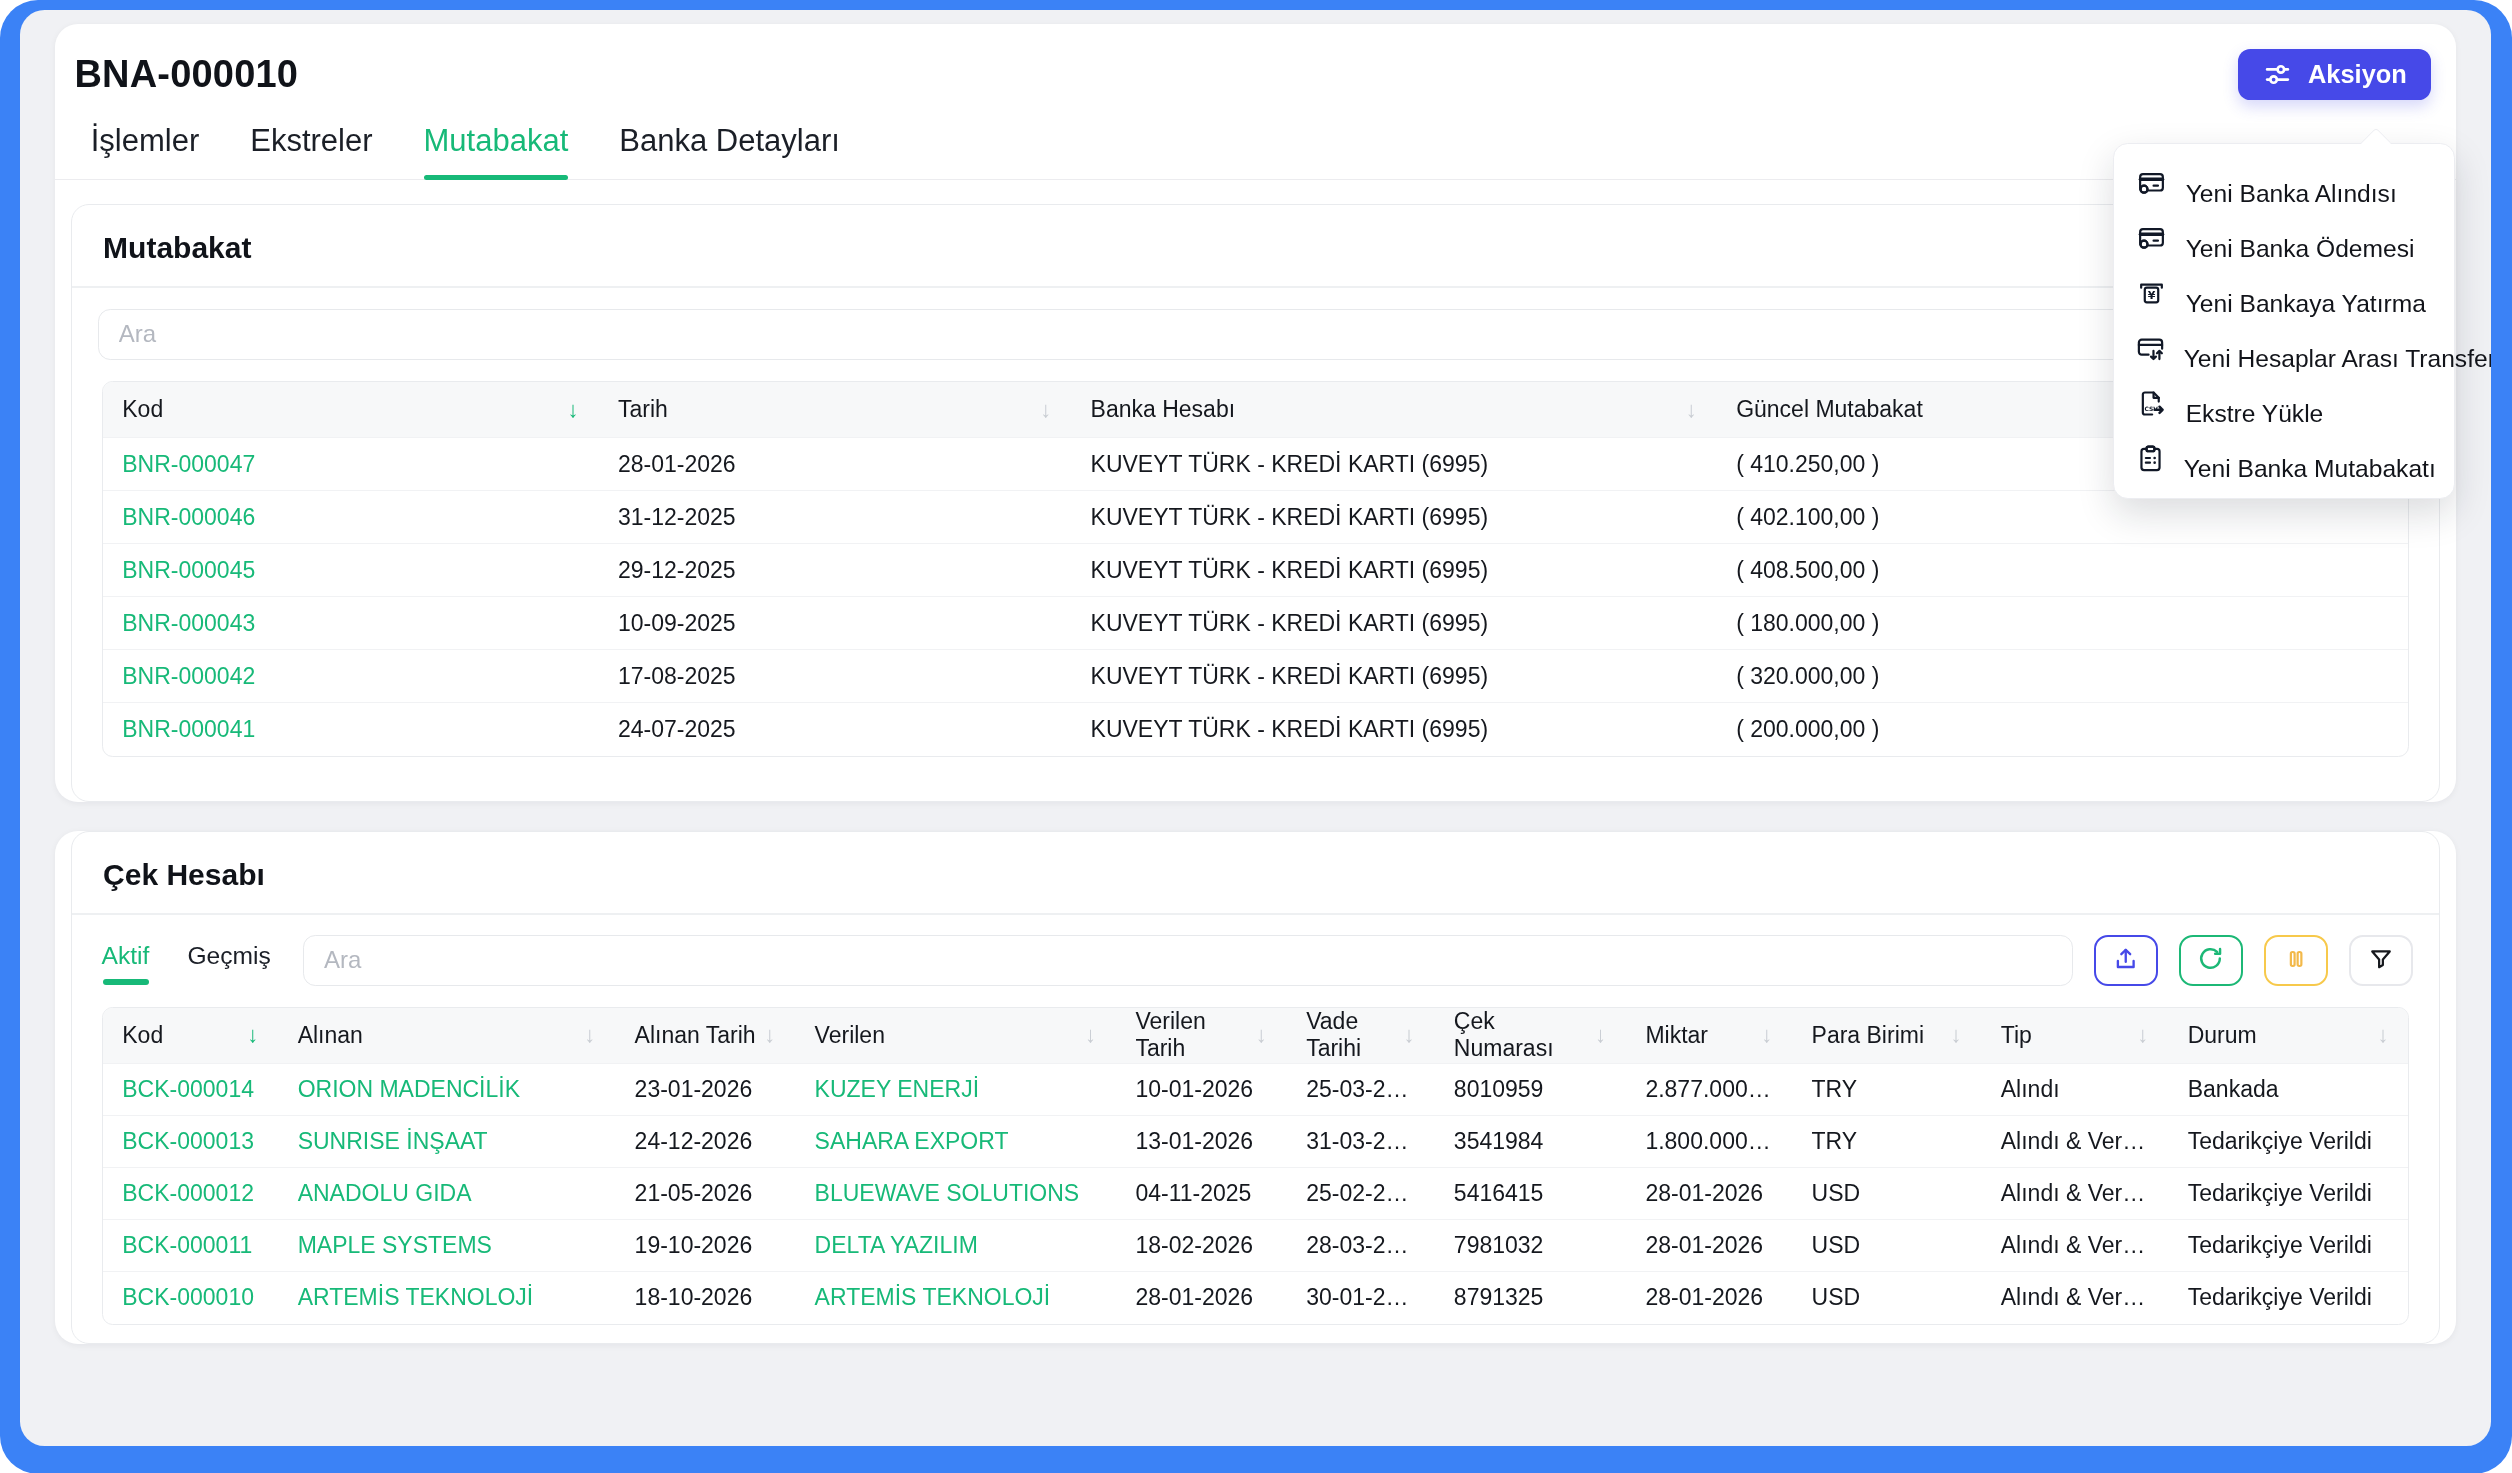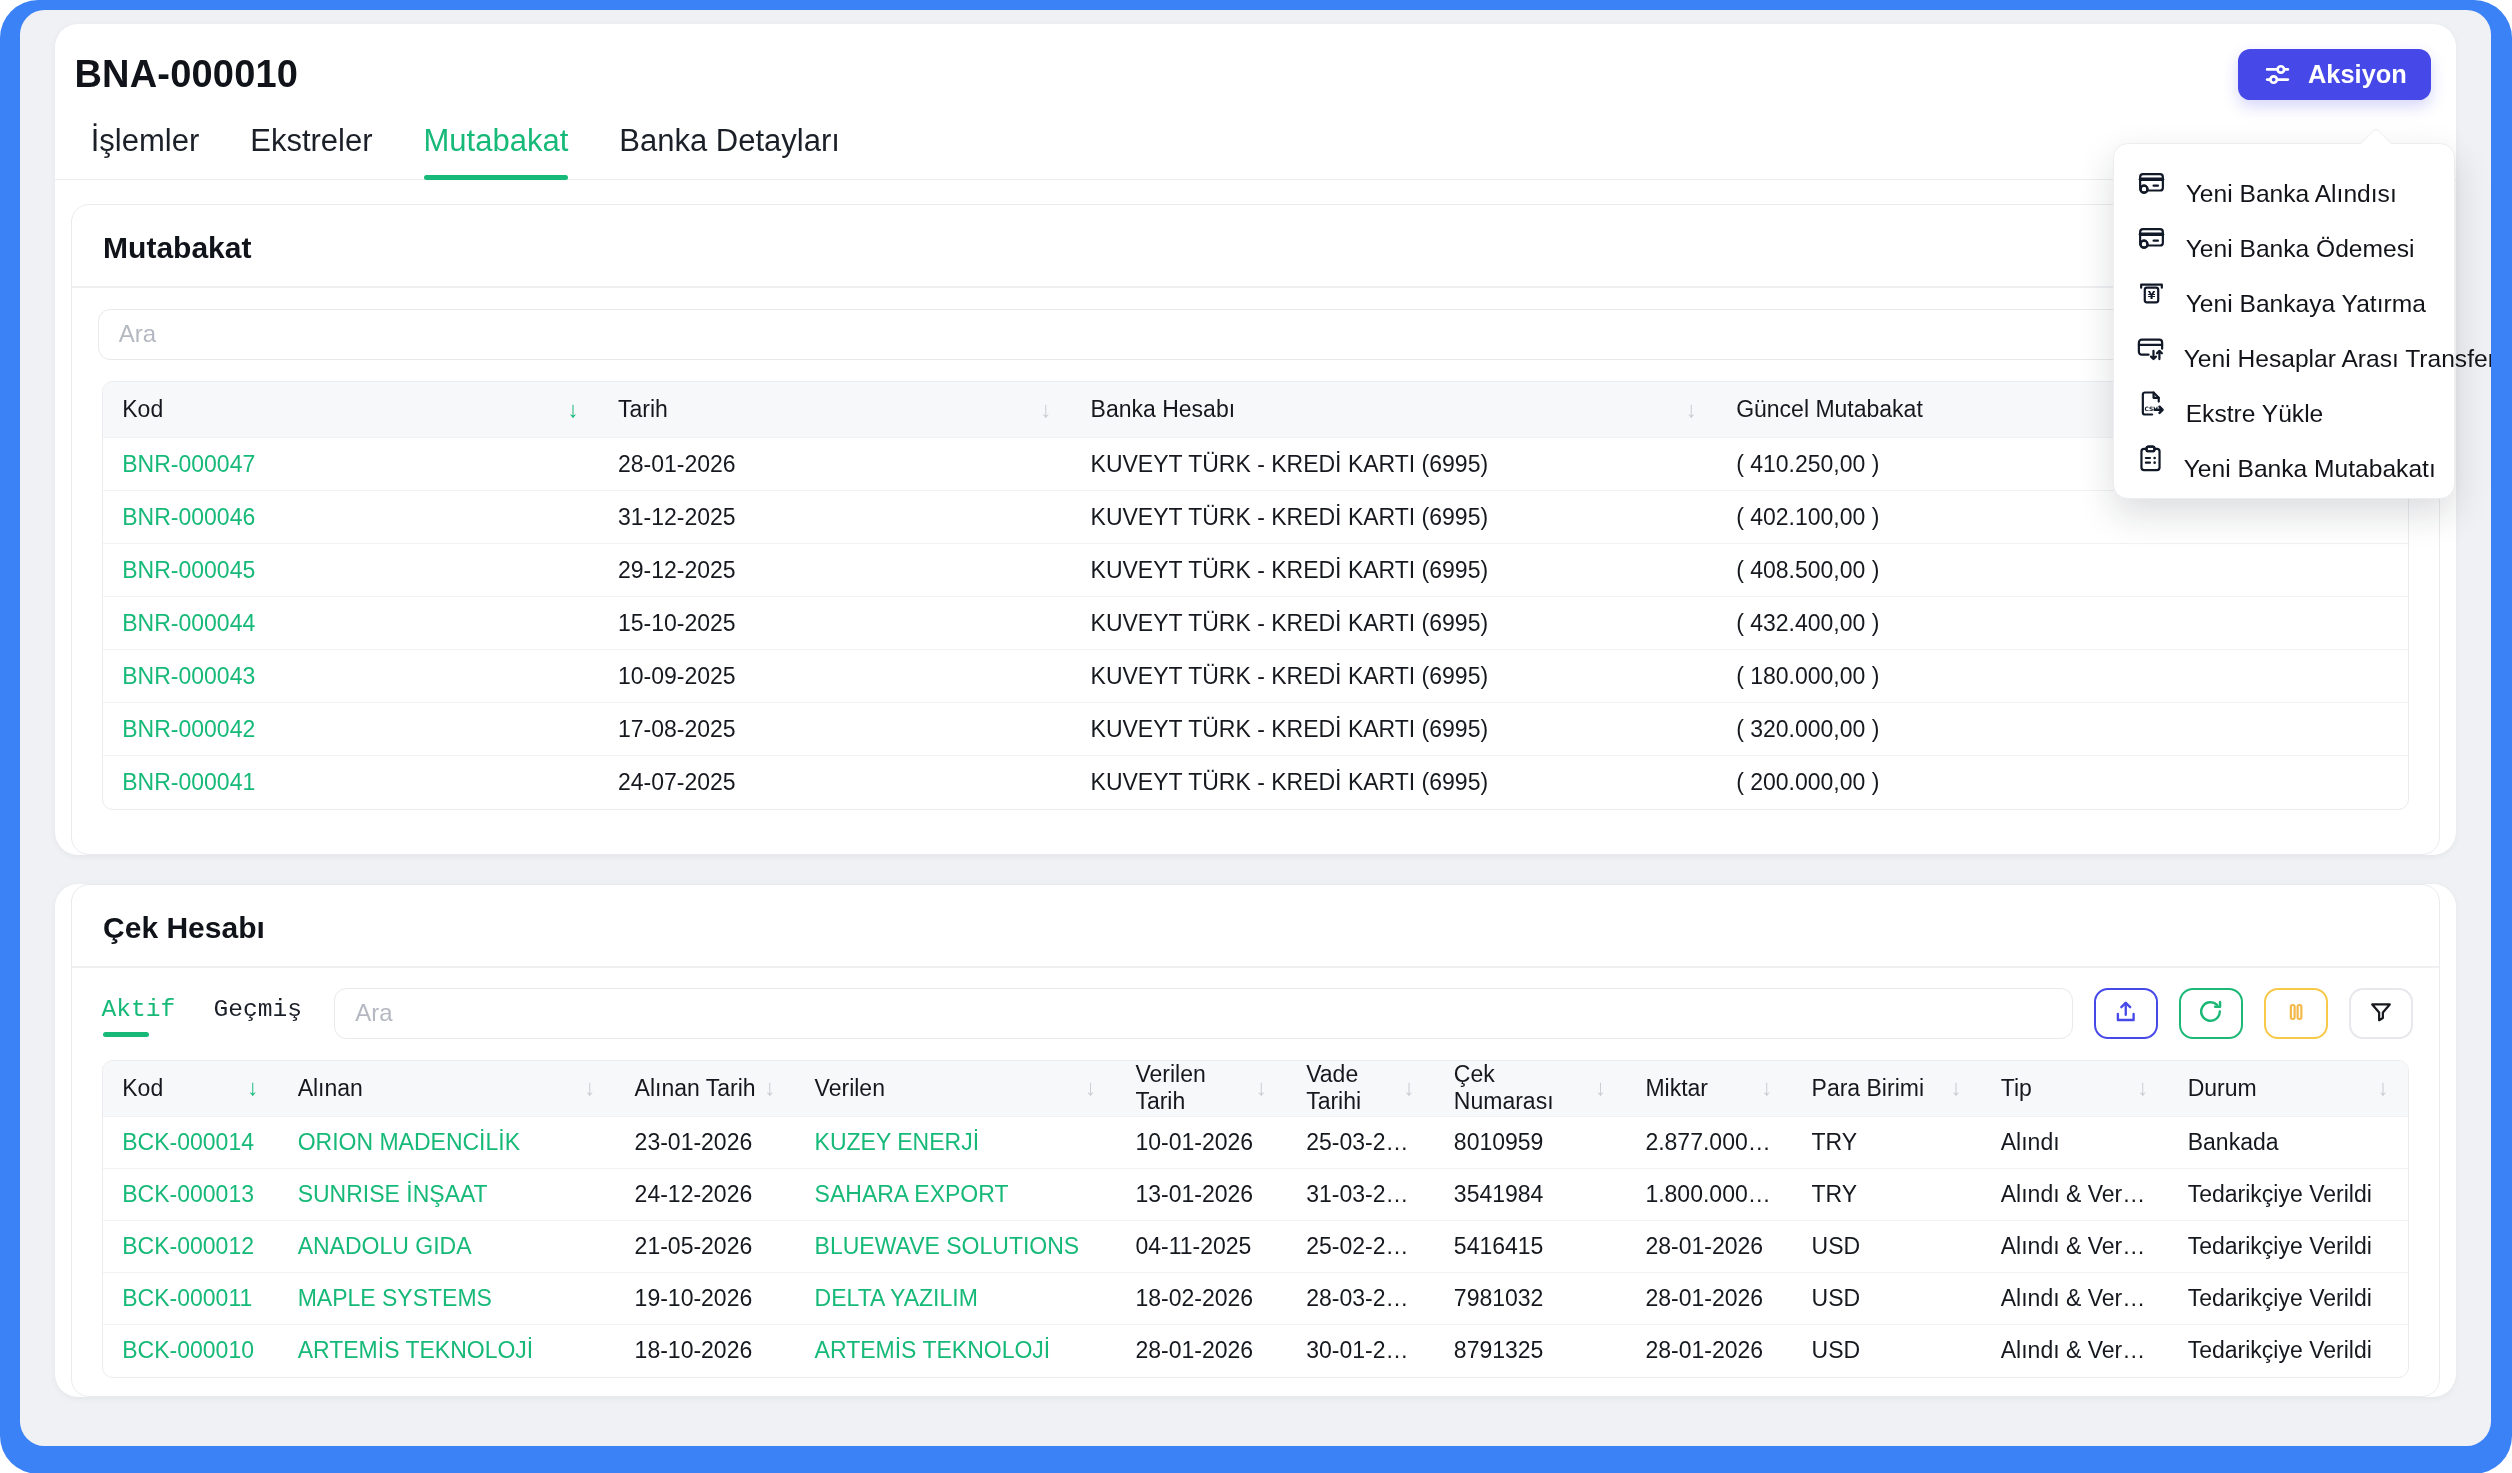--- a/index.html
+++ b/index.html
@@ -112,21 +112,21 @@
   .cell-link { color:#17b978; cursor:pointer; }
 
   
   .toolbar {
     display:flex; align-items:center;
     margin:19.7px 26px 0 29.5px; gap:21px;
   }
   .mini-tabs { display:flex; gap:38px; margin-right:11.5px; }
   .mini-tab {
     font-size:24.6px; font-weight:500; color:#1b1f27;
-    position:relative; padding:6.6px 0 14.7px; cursor:pointer;font-family:Liberation Mono, monospace;
+    position:relative; padding:6.6px 0 14.7px; cursor:pointer;
   }
   .mini-tab.active { color:#17b978; }
   .mini-tab.active::after {
     content:""; position:absolute; left:1.6px; bottom:0;
     width:46px; height:5.7px; border-radius:3.3px; background:#17b978;
   }
   .toolbar .search-input { flex:1; margin:0; width:auto; }
   .icon-btn {
     width:64px; height:51px; flex:0 0 64px;
     background:#fff; border-radius:14px;
@@ -231,26 +231,20 @@
                   <td><span class="cell-link">BNR-000046</span></td>
                   <td>31-12-2025</td>
                   <td>KUVEYT TÜRK - KREDİ KARTI (6995)</td>
                   <td>( 402.100,00 )</td>
                 </tr>
                 <tr>
                   <td><span class="cell-link">BNR-000045</span></td>
                   <td>29-12-2025</td>
                   <td>KUVEYT TÜRK - KREDİ KARTI (6995)</td>
                   <td>( 408.500,00 )</td>
-                </tr>
-                <tr>
-                  <td><span class="cell-link">BNR-000044</span></td>
-                  <td>15-10-2025</td>
-                  <td>KUVEYT TÜRK - KREDİ KARTI (6995)</td>
-                  <td>( 432.400,00 )</td>
                 </tr>
                 <tr>
                   <td><span class="cell-link">BNR-000043</span></td>
                   <td>10-09-2025</td>
                   <td>KUVEYT TÜRK - KREDİ KARTI (6995)</td>
                   <td>( 180.000,00 )</td>
                 </tr>
                 <tr>
                   <td><span class="cell-link">BNR-000042</span></td>
                   <td>17-08-2025</td>

